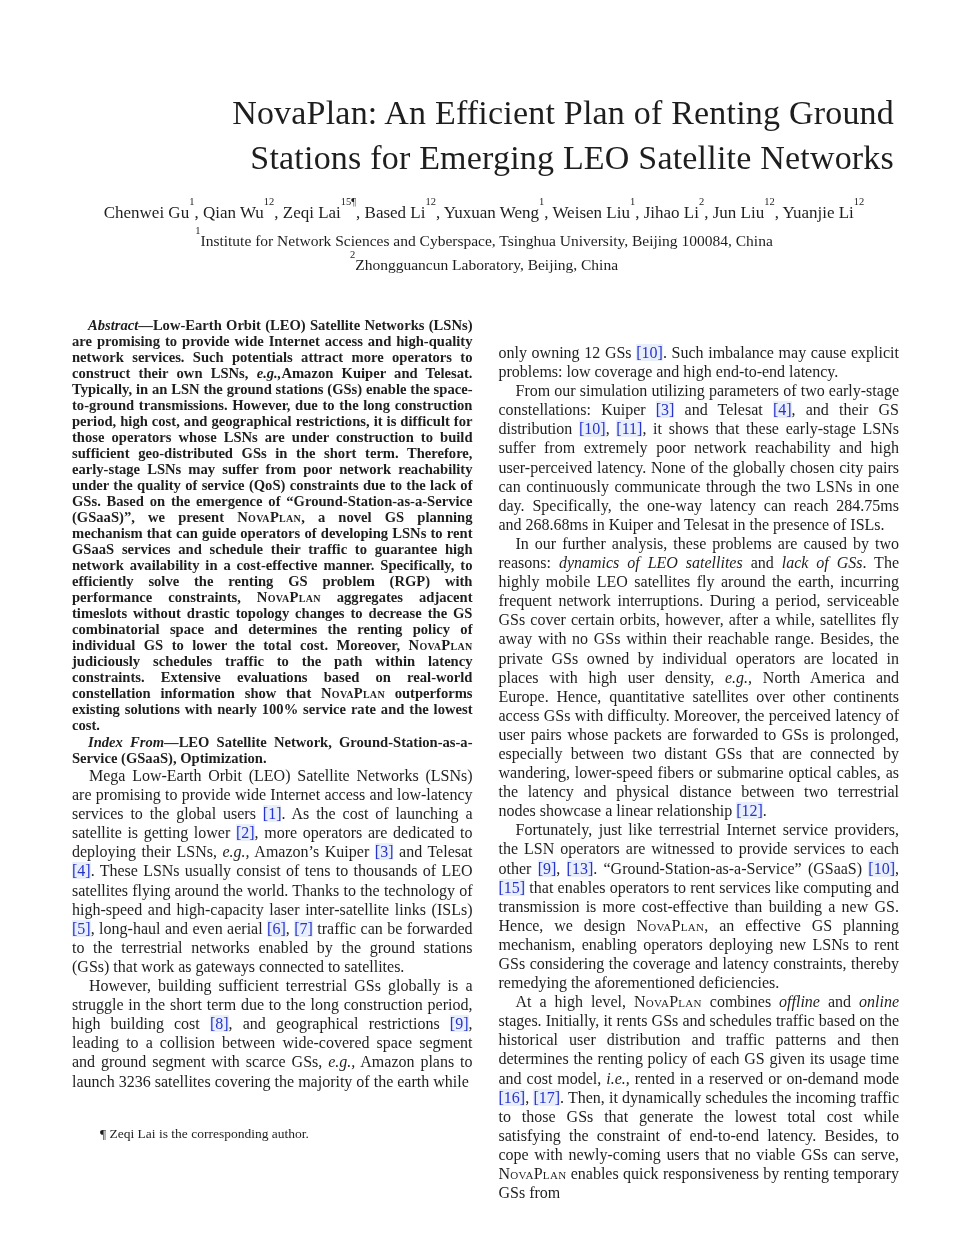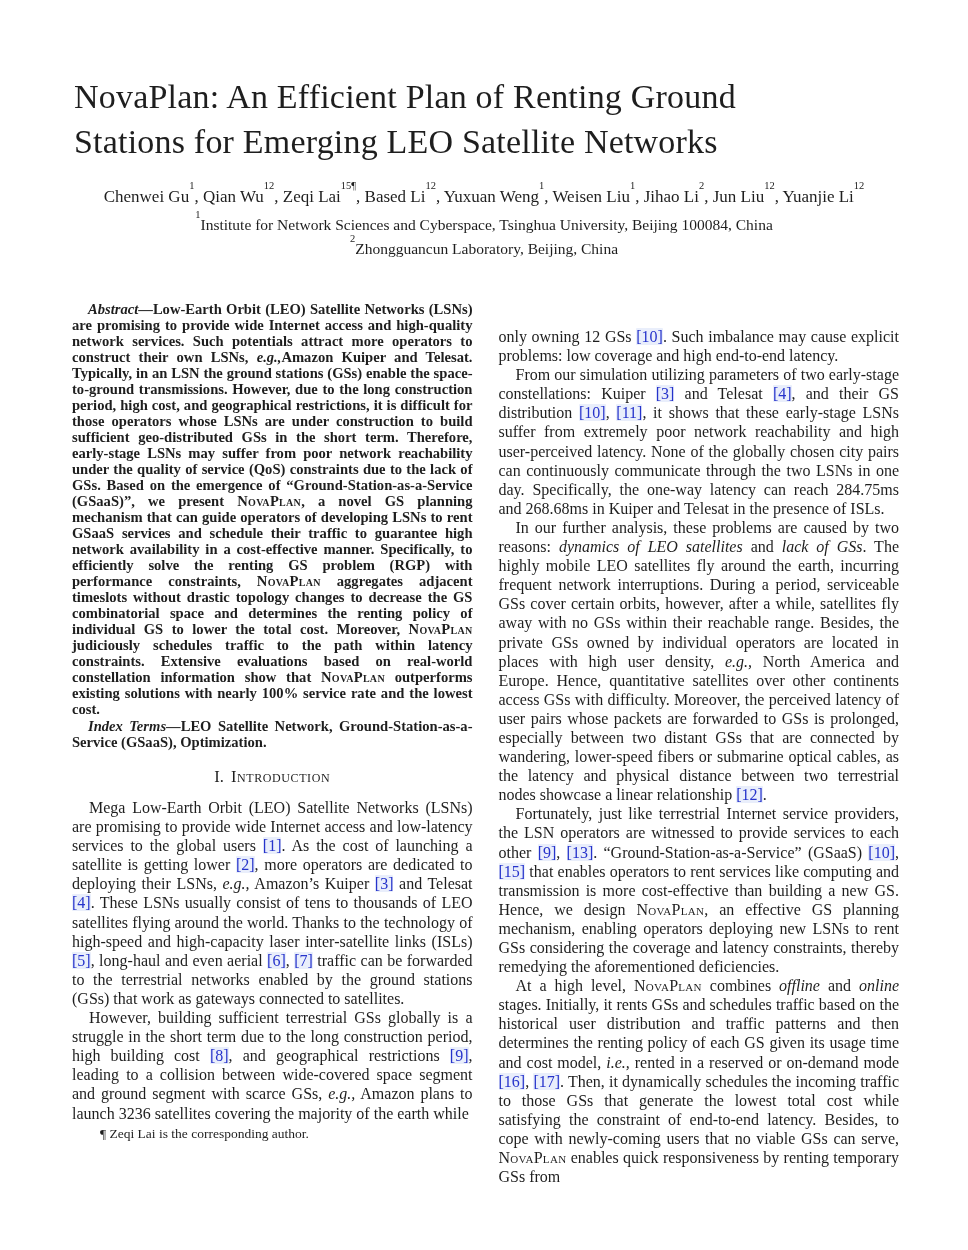--- a/index.html
+++ b/index.html
@@ -6,24 +6,24 @@
   .page{
     position:relative;
     width:968px;height:1250px;
     margin:0 auto;
     background:#ffffff;
     font-family:"Liberation Serif","DejaVu Serif",serif;
     color:#1e1e1e;
     overflow:hidden;
   }
   .title{
-    margin:0 auto;
+    margin:16px auto;
     padding-top:74px;
     width:820px;
-    text-align:left;
+    text-align:right;
     font-size:34px;
     font-weight:400;
     line-height:45px;
     letter-spacing:.2px;
   }
   .title span{display:block;}
   .authors{
     margin-top:22px;
     text-align:center;
     font-size:17px;
@@ -97,24 +97,21 @@
 
   <div class="affils">
       <div class="affil-line"><sup>1</sup><span>Institute for Network Sciences and Cyberspace, Tsinghua University, Beijing 100084, China</span></div>
       <div class="affil-line"><sup>2</sup><span>Zhongguancun Laboratory, Beijing, China</span></div>
     </div>
 
   <div class="columns">
 
     <div class="col">
       <p class="abstract"><span class="run-i">Abstract</span><span>—Low-Earth Orbit (LEO) Satellite Networks (LSNs) are promising to provide wide Internet access and high-quality network services. Such potentials attract more operators to construct their own LSNs, </span><span class="run-i">e.g.,</span><span>Amazon Kuiper and Telesat. Typically, in an LSN the ground stations (GSs) enable the space-to-ground transmissions. However, due to the long construction period, high cost, and geographical restrictions, it is difficult for those operators whose LSNs are under construction to build sufficient geo-distributed GSs in the short term. Therefore, early-stage LSNs may suffer from poor network reachability under the quality of service (QoS) constraints due to the lack of GSs. Based on the emergence of “Ground-Station-as-a-Service (GSaaS)”, we present </span><span class="run-sc">NovaPlan</span><span>, a novel GS planning mechanism that can guide operators of developing LSNs to rent GSaaS services and schedule their traffic to guarantee high network availability in a cost-effective manner. Specifically, to efficiently solve the renting GS problem (RGP) with performance constraints, </span><span class="run-sc">NovaPlan</span><span> aggregates adjacent timeslots without drastic topology changes to decrease the GS combinatorial space and determines the renting policy of individual GS to lower the total cost. Moreover, </span><span class="run-sc">NovaPlan</span><span> judiciously schedules traffic to the path within latency constraints. Extensive evaluations based on real-world constellation information show that </span><span class="run-sc">NovaPlan</span><span> outperforms existing solutions with nearly 100% service rate and the lowest cost.</span></p>
-      <p class="abstract"><span class="run-i">Index Terms</span><span>—LEO Satellite Network, Ground-Station-as-a-Service (GSaaS), Optimization.</span></p>
-      <h2 class="section-heading">
-        <span class="num">I.</span><span class="sc">Introduction</span>
-      </h2>
+      <p class="abstract"><span class="run-i">Index From</span><span>—LEO Satellite Network, Ground-Station-as-a-Service (GSaaS), Optimization.</span></p>
       <div>
           <p class="body-para"><span>Mega Low-Earth Orbit (LEO) Satellite Networks (LSNs) are promising to provide wide Internet access and low-latency services to the global users </span><span class="run-cite">[1]</span><span>. As the cost of launching a satellite is getting lower </span><span class="run-cite">[2]</span><span>, more operators are dedicated to deploying their LSNs, </span><span class="run-i">e.g.,</span><span> Amazon’s Kuiper </span><span class="run-cite">[3]</span><span> and Telesat </span><span class="run-cite">[4]</span><span>. These LSNs usually consist of tens to thousands of LEO satellites flying around the world. Thanks to the technology of high-speed and high-capacity laser inter-satellite links (ISLs) </span><span class="run-cite">[5]</span><span>, long-haul and even aerial </span><span class="run-cite">[6]</span><span>, </span><span class="run-cite">[7]</span><span> traffic can be forwarded to the terrestrial networks enabled by the ground stations (GSs) that work as gateways connected to satellites.</span></p>
           <p class="body-para"><span>However, building sufficient terrestrial GSs globally is a struggle in the short term due to the long construction period, high building cost </span><span class="run-cite">[8]</span><span>, and geographical restrictions </span><span class="run-cite">[9]</span><span>, leading to a collision between wide-covered space segment and ground segment with scarce GSs, </span><span class="run-i">e.g.,</span><span> Amazon plans to launch 3236 satellites covering the majority of the earth while</span></p>
         </div>
     </div>
 
     <div class="col">
       <div>
           <p class="body-para no-indent"><span>only owning 12 GSs </span><span class="run-cite">[10]</span><span>. Such imbalance may cause explicit problems: low coverage and high end-to-end latency.</span></p>
           <p class="body-para"><span>From our simulation utilizing parameters of two early-stage constellations: Kuiper </span><span class="run-cite">[3]</span><span> and Telesat </span><span class="run-cite">[4]</span><span>, and their GS distribution </span><span class="run-cite">[10]</span><span>, </span><span class="run-cite">[11]</span><span>, it shows that these early-stage LSNs suffer from extremely poor network reachability and high user-perceived latency. None of the globally chosen city pairs can continuously communicate through the two LSNs in one day. Specifically, the one-way latency can reach 284.75ms and 268.68ms in Kuiper and Telesat in the presence of ISLs.</span></p>

